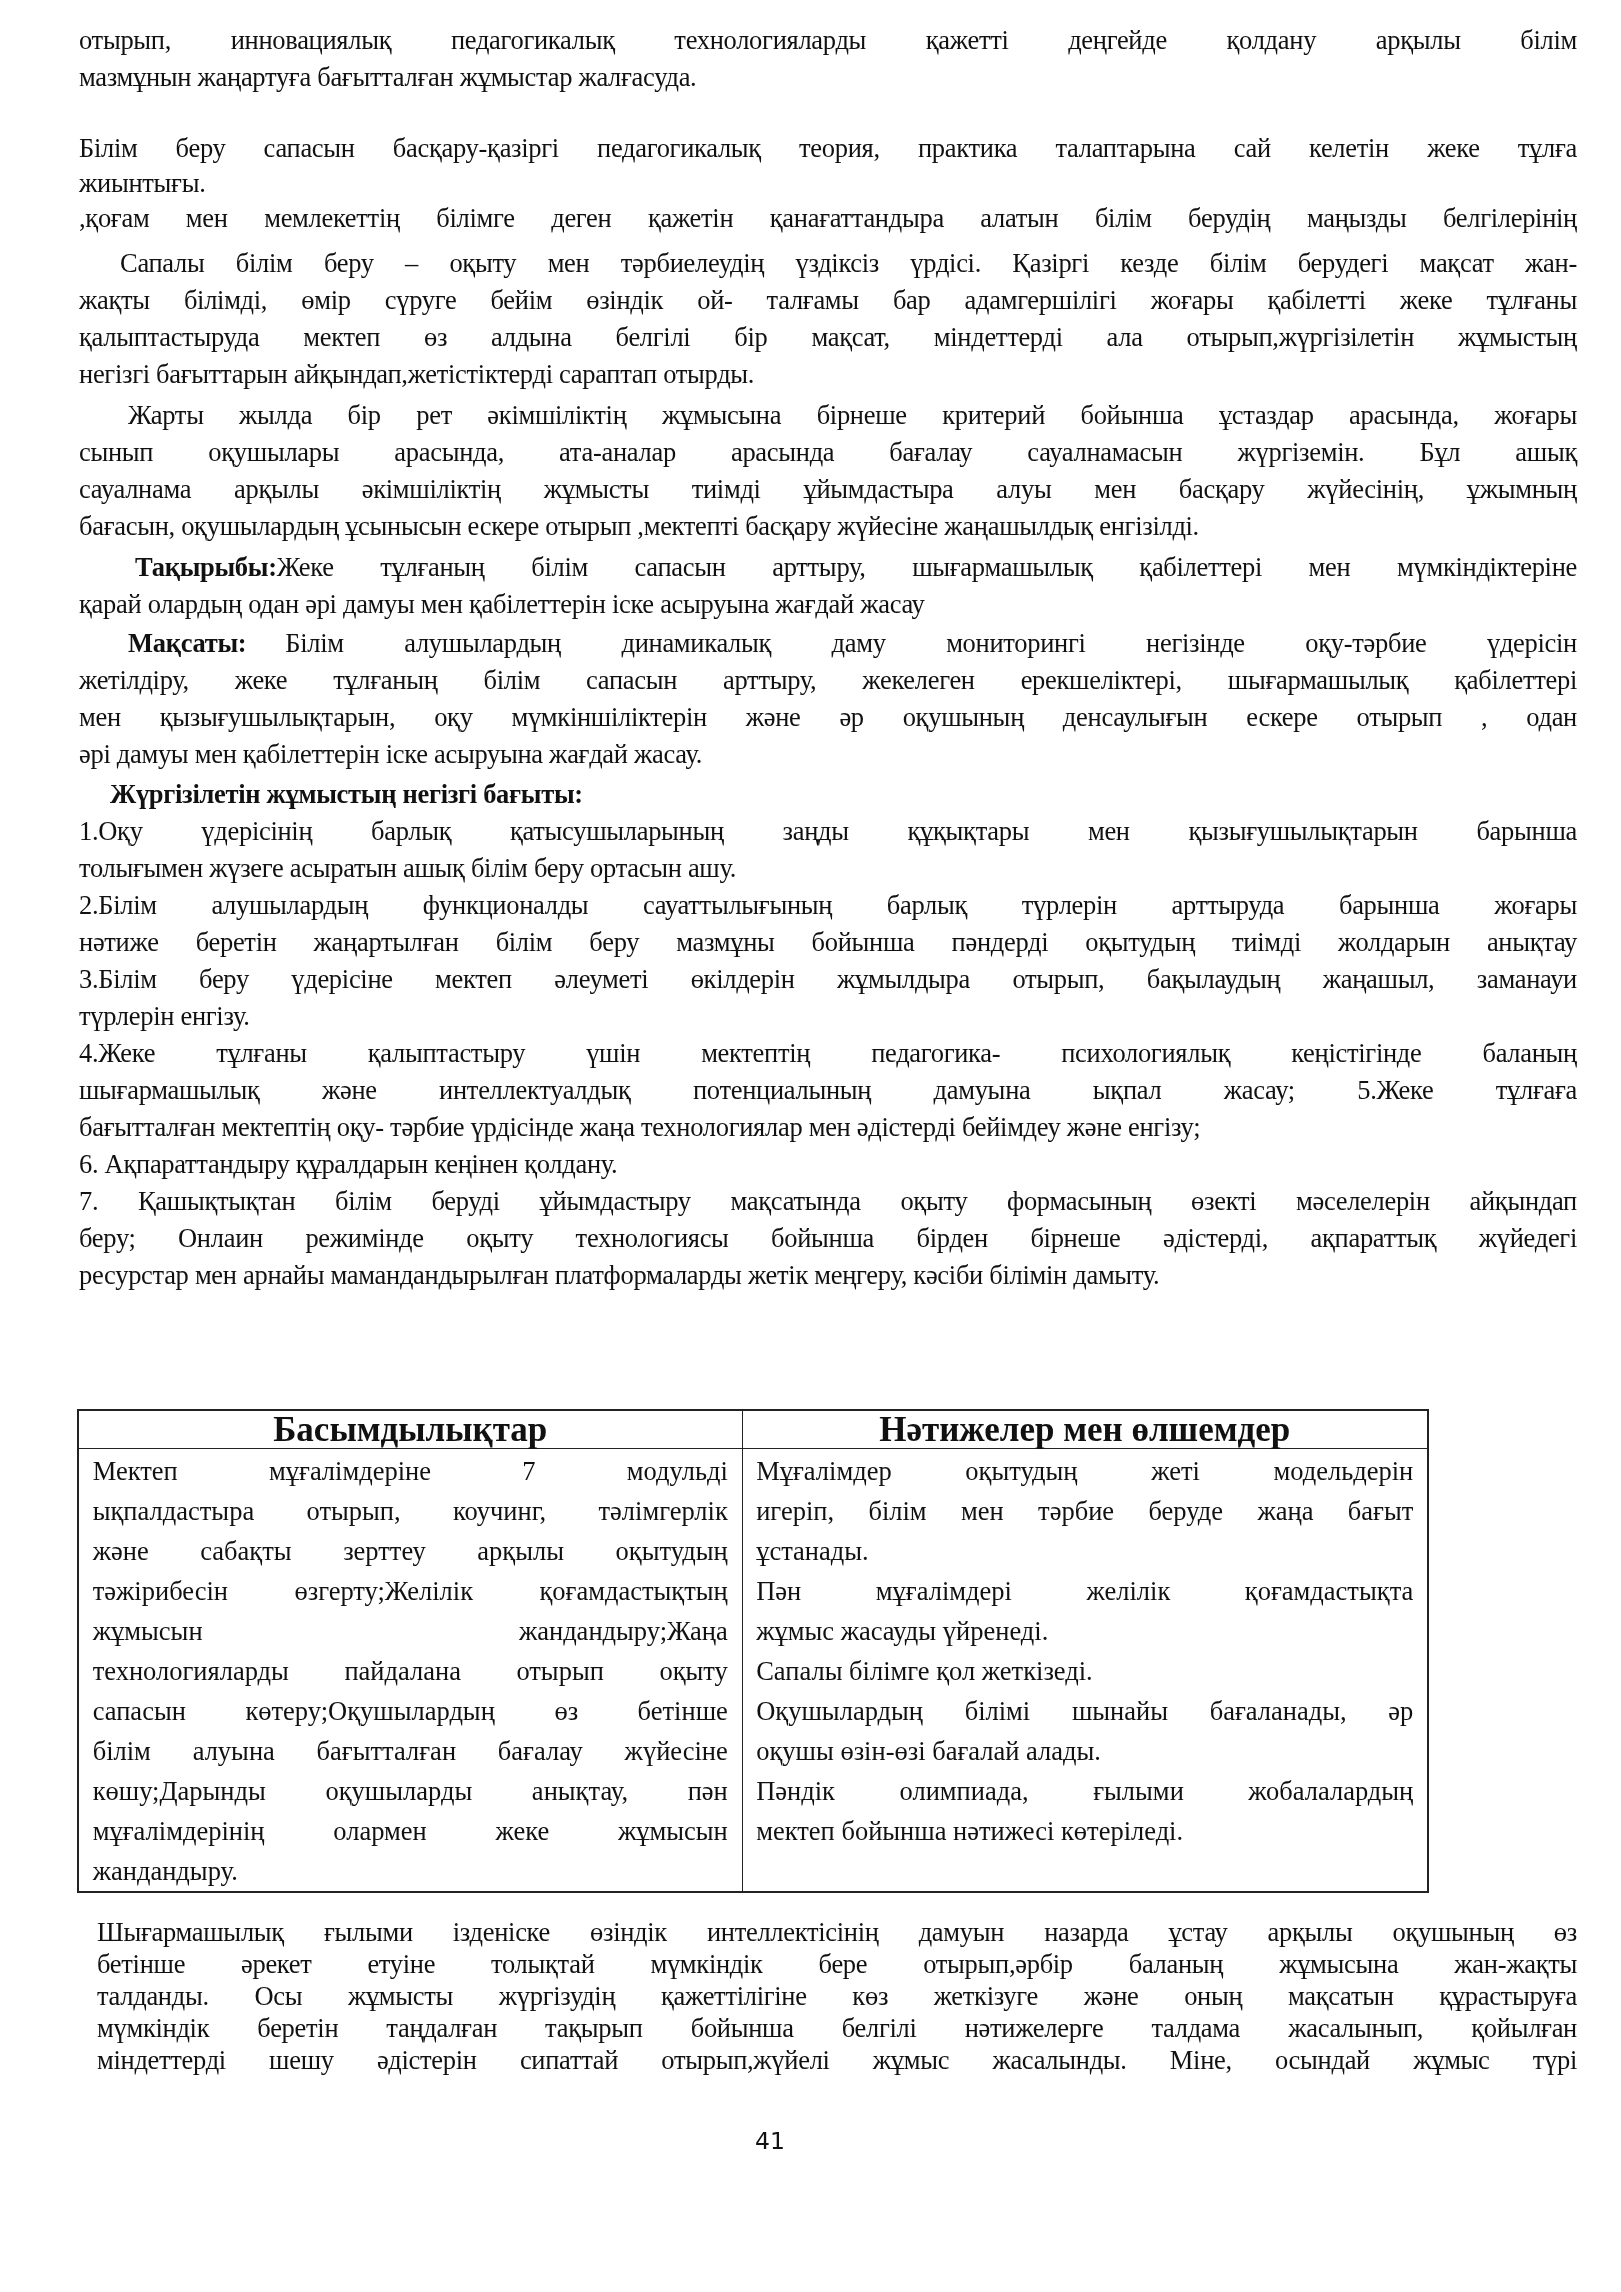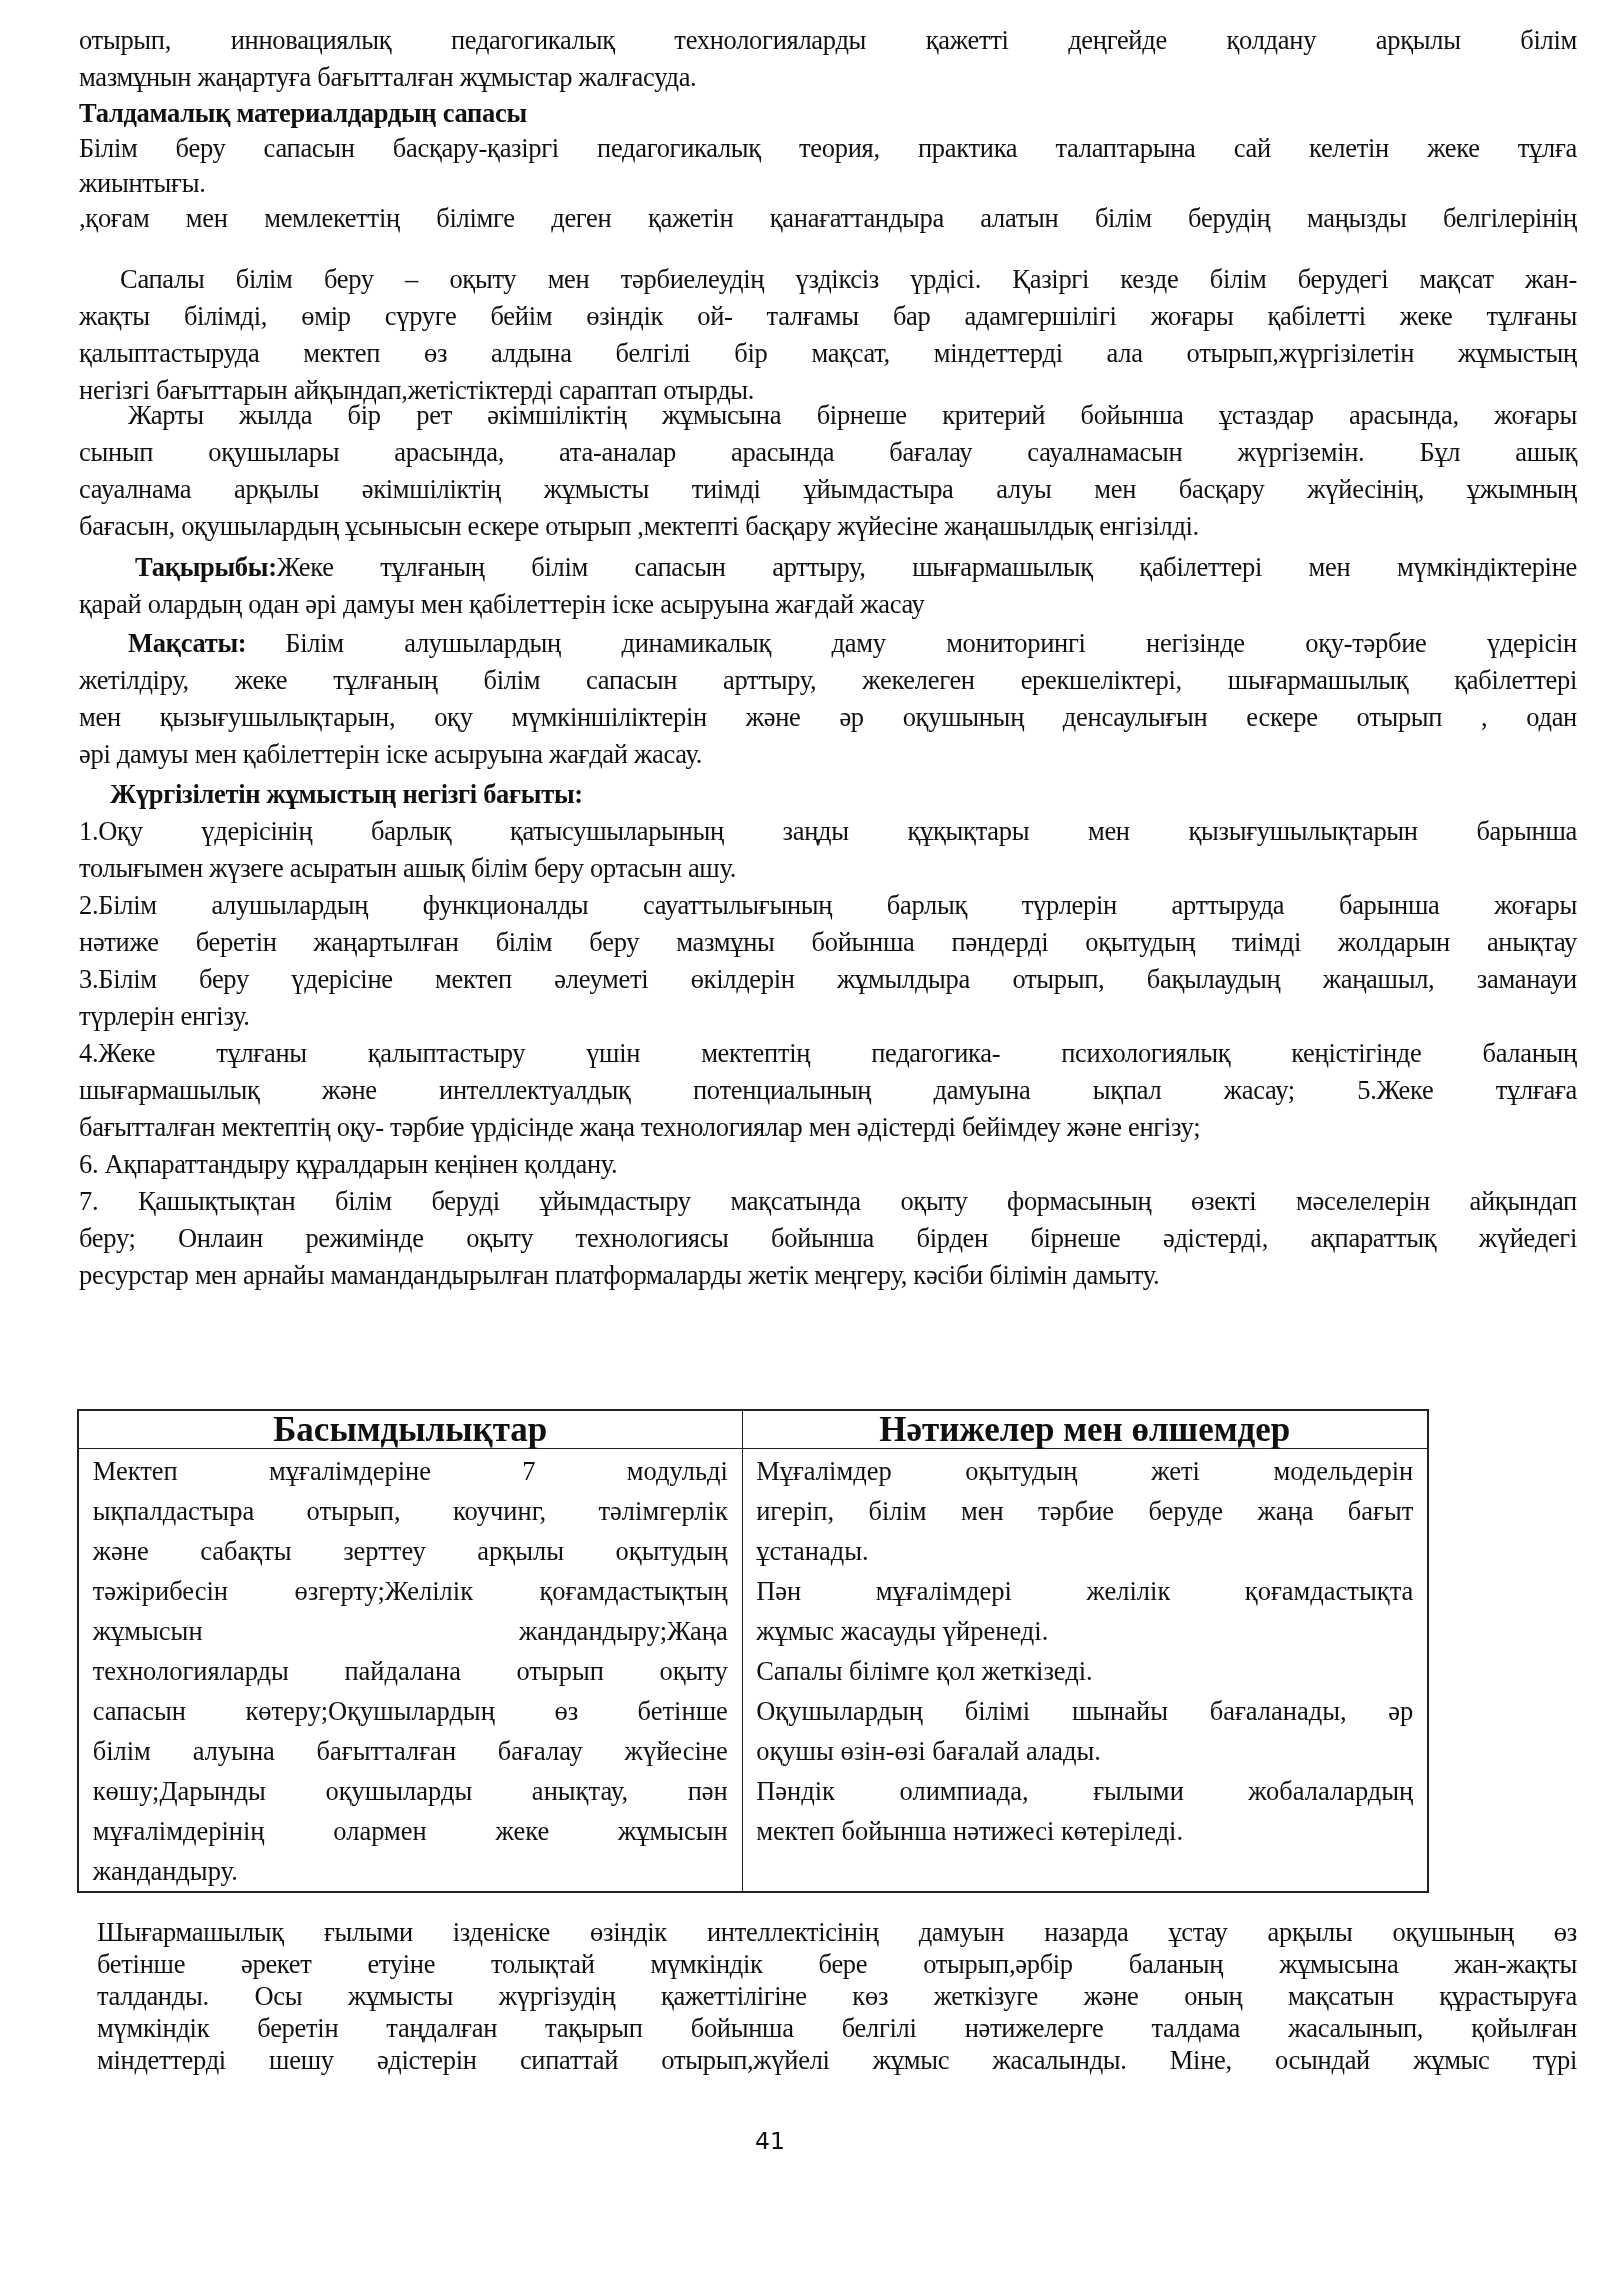--- a/index.html
+++ b/index.html
@@ -4,21 +4,21 @@
 <style>
   html,body{margin:0;padding:0;background:#fff;}
   body{width:1621px;height:2293px;position:relative;overflow:hidden;
        font-family:"Liberation Serif","DejaVu Serif",serif;color:#111;}
   .page{position:absolute;left:0;top:0;width:1621px;height:2293px;}
   .block{position:absolute;left:79px;width:1498px;}
   .ln{display:block;font-size:26.5px;line-height:37px;height:37px;white-space:nowrap;
       text-align:justify;text-align-last:justify;letter-spacing:-0.3px;}
   .ln.last{text-align-last:left;}
   .b{font-weight:bold;}
-  .ind1{padding-left:41px;margin-top:16px;}
+  .ind1{padding-left:41px;}
   .ind2{padding-left:49px;}
   table.grid{position:absolute;left:77px;top:1409px;width:1352px;height:482px;
       border-collapse:collapse;border:2px solid #222;table-layout:fixed;}
   table.grid th{border:1.5px solid #222;height:37px;font-size:35px;font-weight:bold;
       padding:0;text-align:center;line-height:37px;}
   table.grid td{border:1.5px solid #222;vertical-align:top;padding:2px 13.7px 0 13.7px;}
   table.grid td .ln{font-size:26.5px;line-height:40px;height:40px;letter-spacing:0;}
   .col1{width:664px;}
   .bottom{position:absolute;left:97px;top:1916px;width:1480px;}
   .bottom .ln{line-height:32px;height:32px;}
@@ -28,23 +28,20 @@
 </head>
 <body>
 
 <div class="page">
 
   <div class="block" style="top:21.6px;">
     <span class="ln">отырып,  инновациялық педагогикалық технологияларды  қажетті деңгейде қолдану арқылы білім</span>
     <span class="ln last">мазмұнын жаңартуға бағытталған жұмыстар  жалғасуда.</span>
   </div>
 
-  <div class="block" style="top:96px;">
-    <span class="ln last b" style="height:35px;line-height:35px;">Талдамалық  материалдардың  сапасы</span>
-  </div>
 
   <div class="block" style="top:131px;">
     <span class="ln" style="height:35px;line-height:35px;">Білім беру сапасын басқару-қазіргі педагогикалық теория, практика талаптарына сай келетін жеке тұлға</span>
     <span class="ln last" style="height:35px;line-height:35px;">жиынтығы.</span>
     <span class="ln" style="height:35px;line-height:35px;">,қоғам мен мемлекеттің білімге деген қажетін қанағаттандыра алатын білім берудің маңызды белгілерінің</span>
   </div>
 
   <div class="block" style="top:245px;">
     <span class="ln ind1">Сапалы білім беру – оқыту мен тәрбиелеудің үздіксіз үрдісі. Қазіргі кезде білім берудегі мақсат жан-</span>
     <span class="ln">жақты білімді, өмір сүруге бейім өзіндік ой- талғамы бар адамгершілігі жоғары қабілетті жеке тұлғаны</span>

